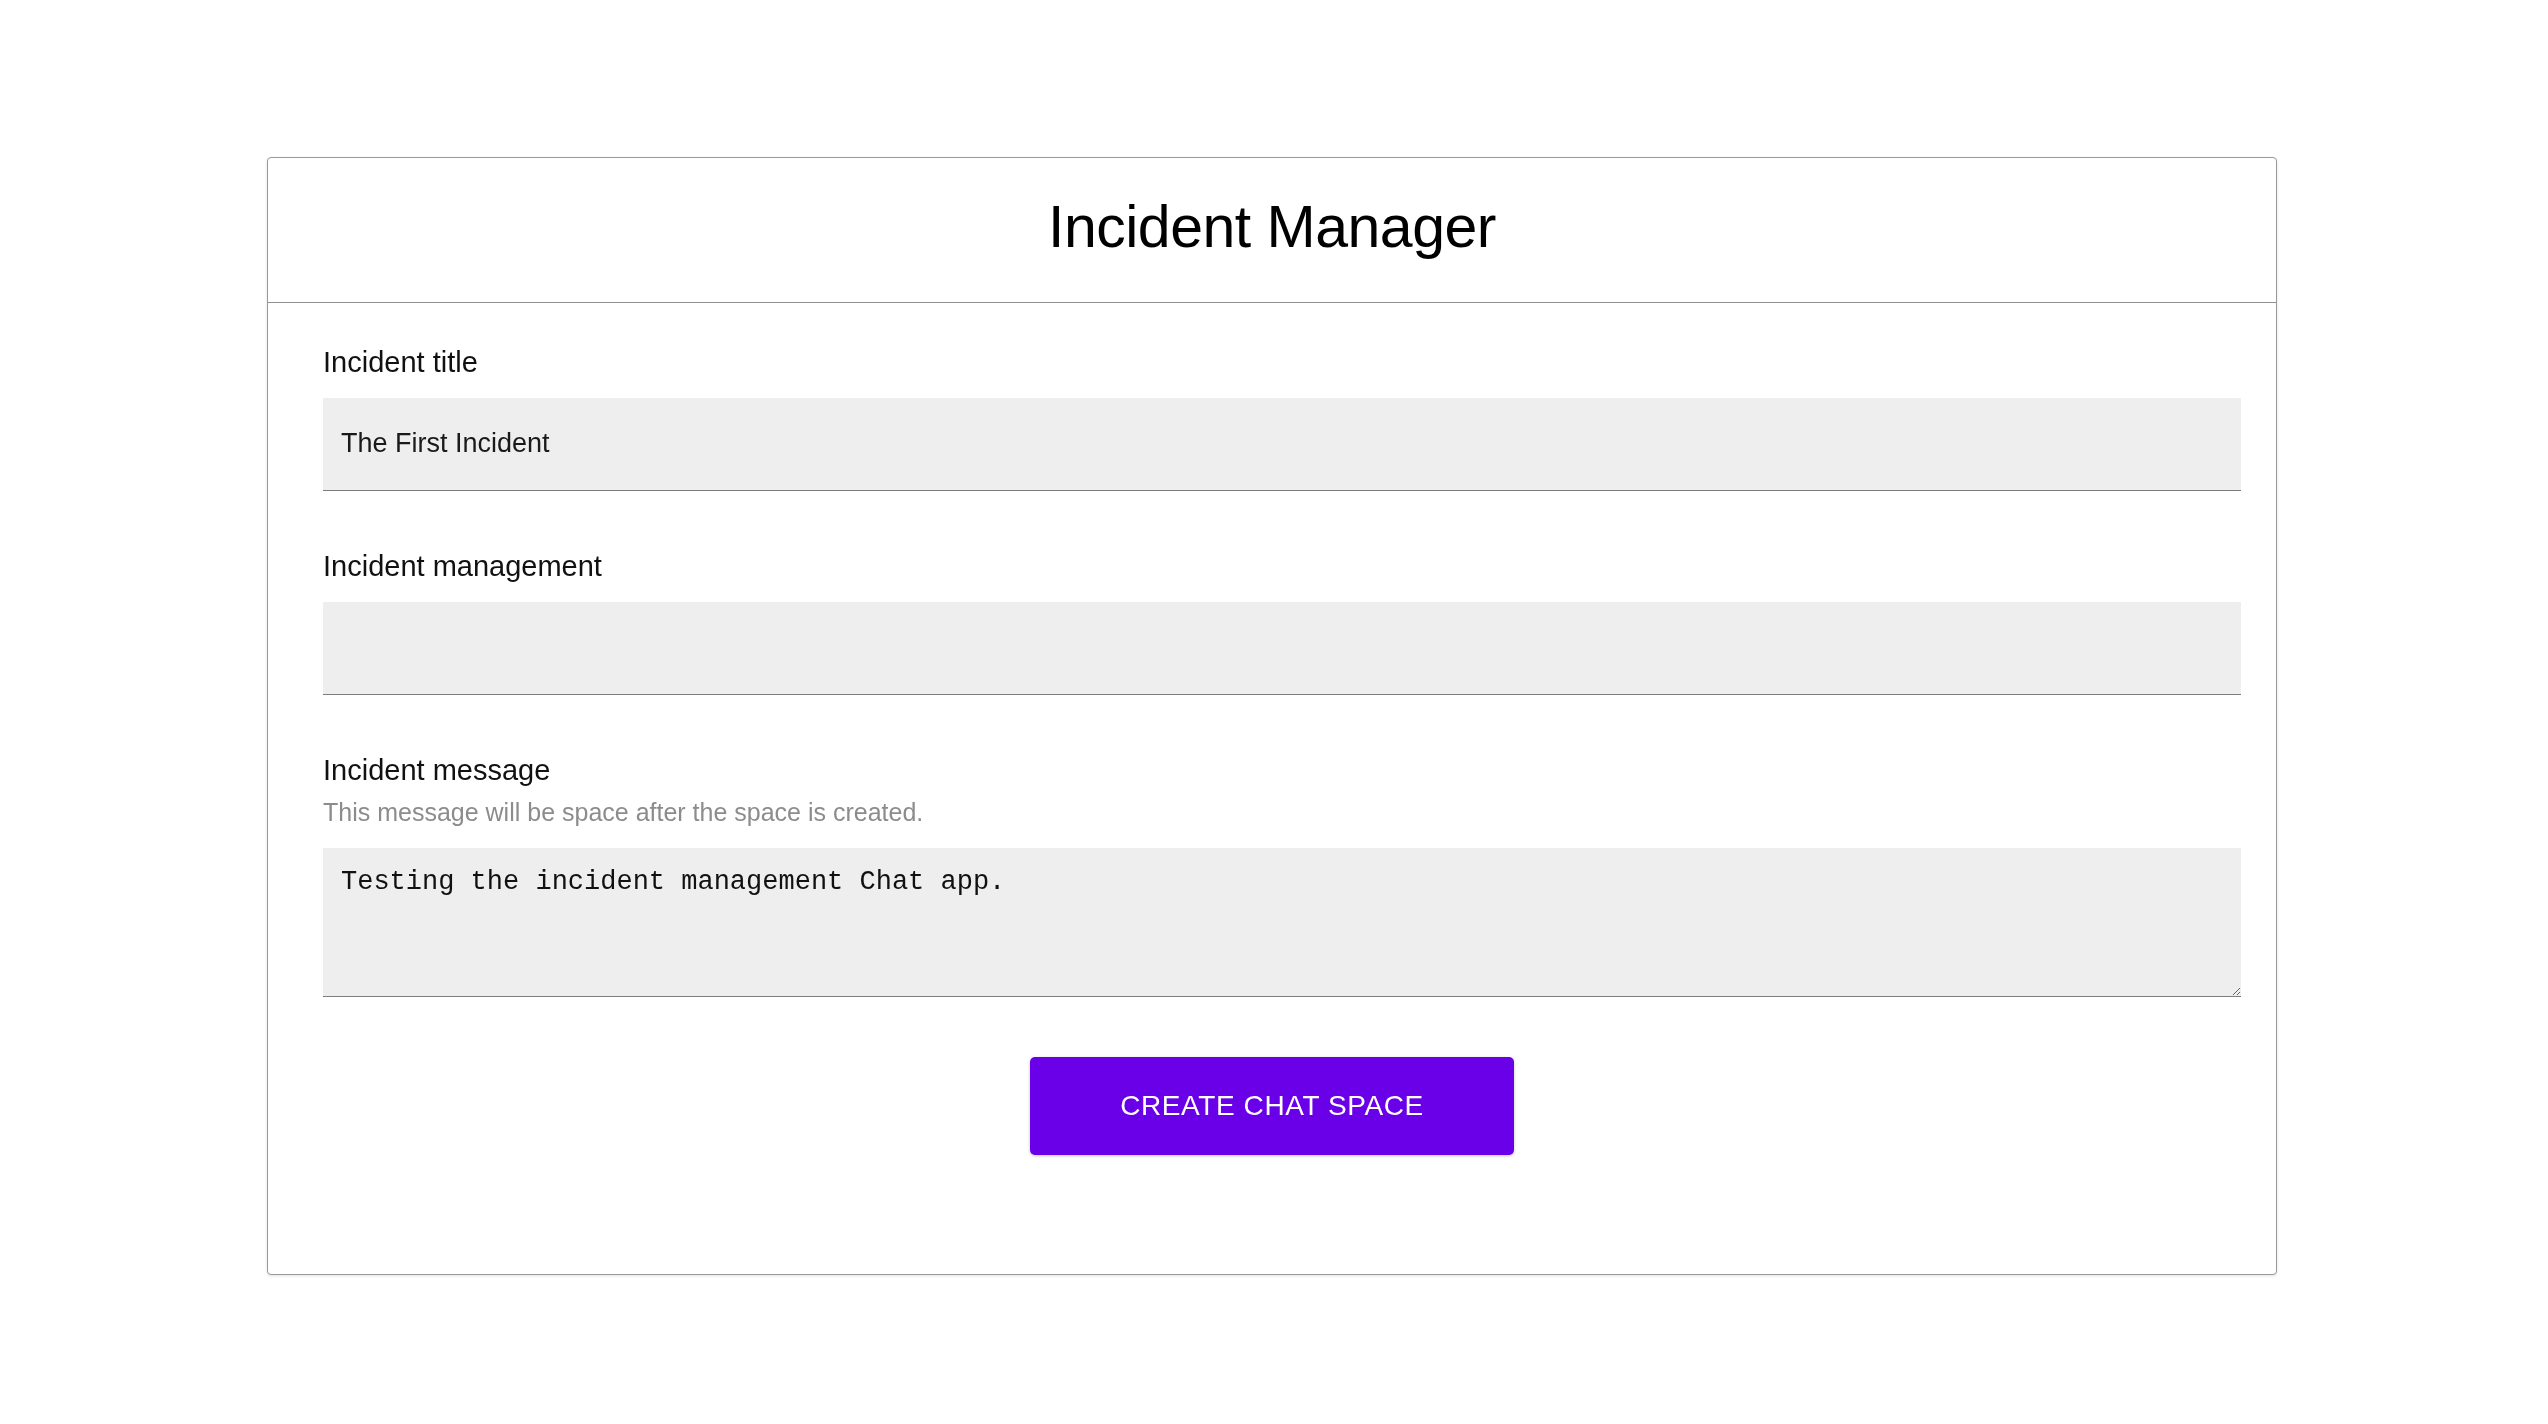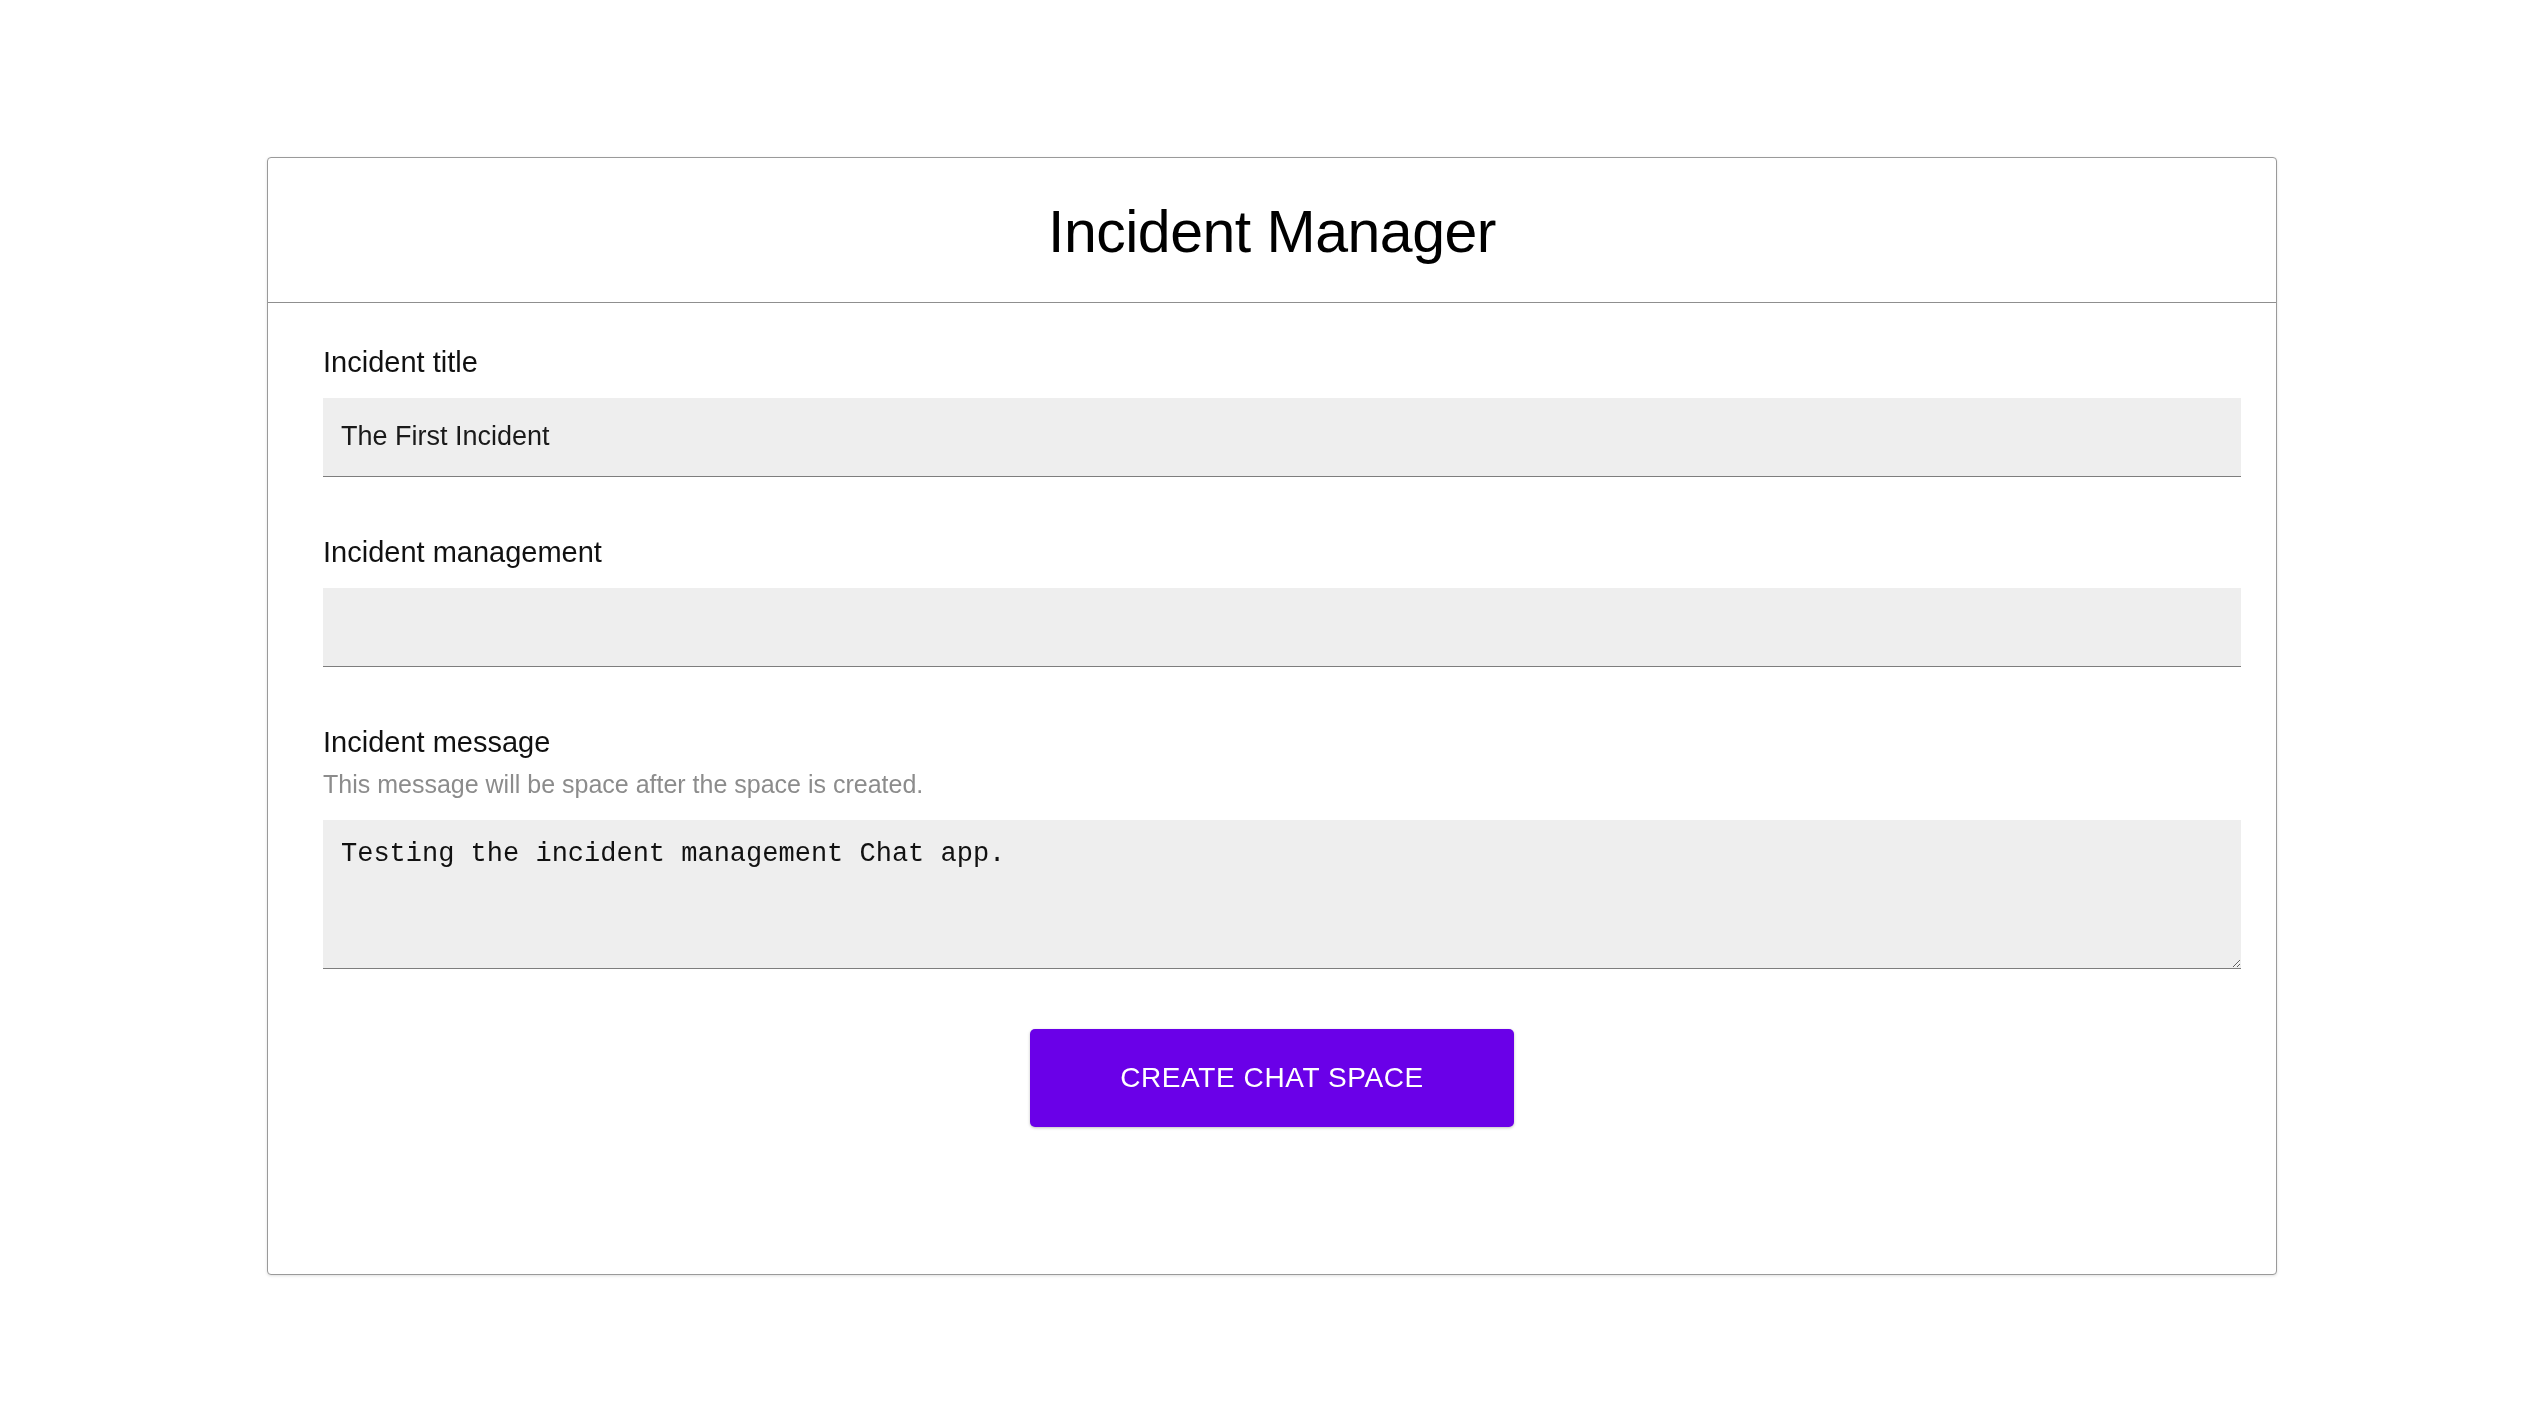--- a/index.html
+++ b/index.html
@@ -31,21 +31,21 @@
     border: 1px solid #9a9a9a;
     border-radius: 4px;
     box-sizing: border-box;
     box-shadow: 0 1px 3px rgba(0,0,0,0.12);
   }
 
   .card-header {
     height: 145px;
     border-bottom: 1px solid #8f8f8f;
     display: flex;
-    align-items: flex-end;
+    align-items: flex-start;
     justify-content: center;
     box-sizing: border-box;
   }
 
   .card-title {
     font-size: 59px;
     font-weight: 400;
     color: #000000;
     letter-spacing: -0.5px;
     line-height: 1;
@@ -79,21 +79,21 @@
 
   .input-shell {
     margin-top: 18px;
     background: #eeeeee;
     border-bottom: 1px solid #7d7d7d;
     box-sizing: border-box;
   }
 
   input.text-input {
     width: 100%;
-    height: 78px;
+    height: 92px;
     border: 0;
     outline: none;
     background: transparent;
     font-family: "Liberation Sans", sans-serif;
     font-size: 27px;
     color: #1a1a1a;
     padding: 0 18px;
     box-sizing: border-box;
   }
 

